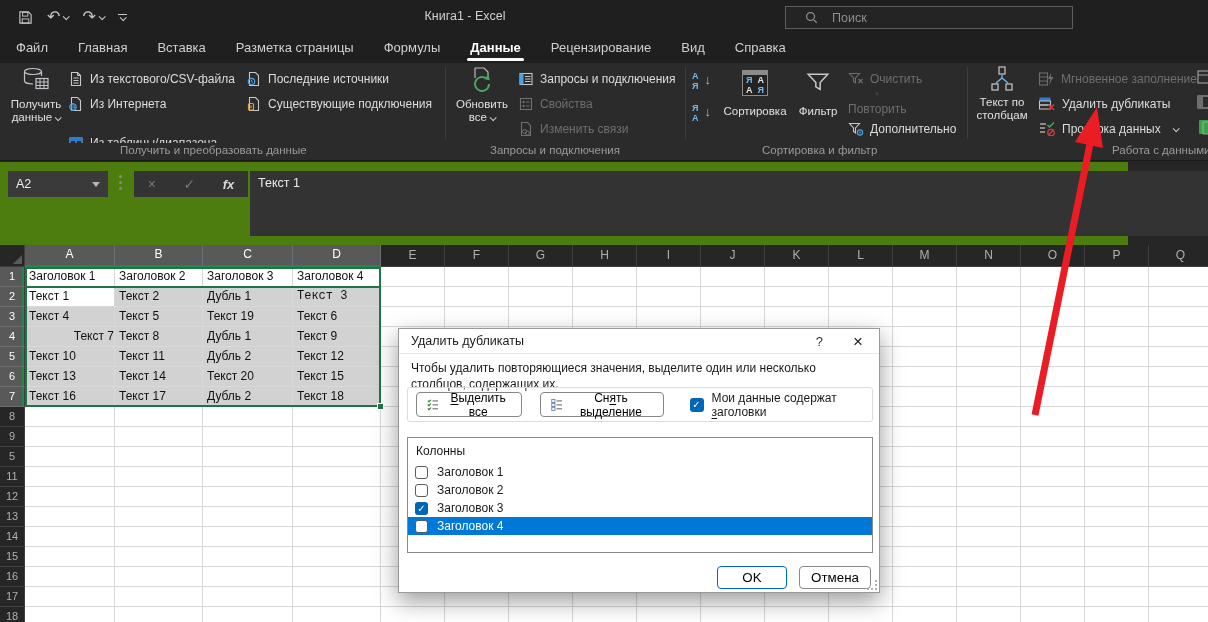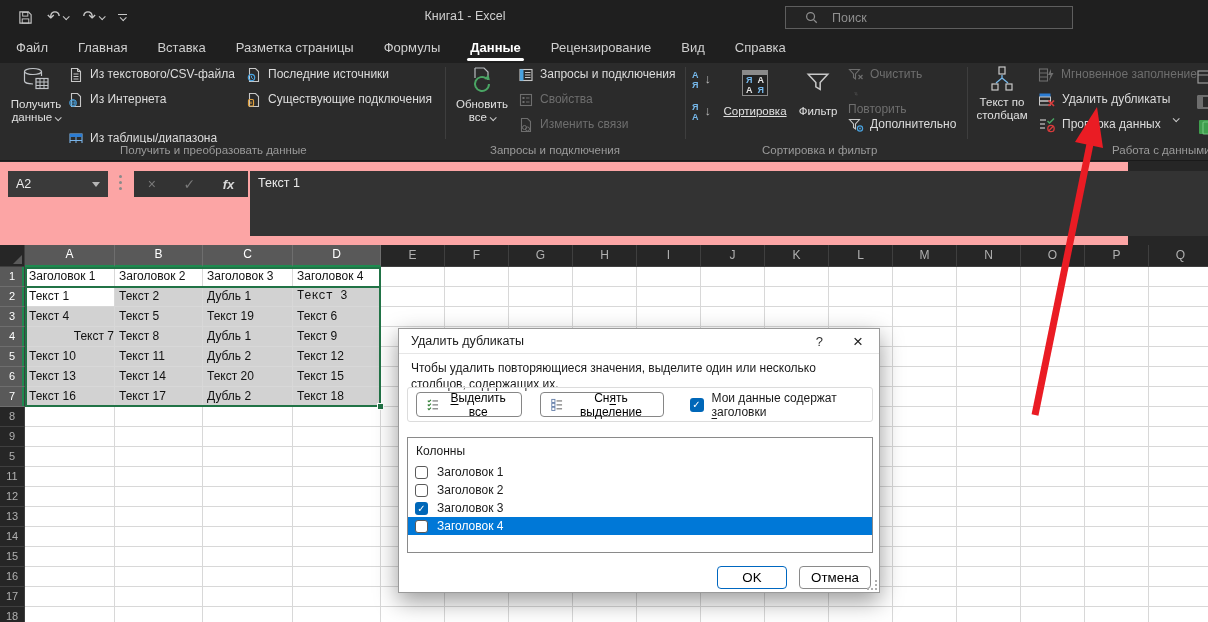--- a/index.html
+++ b/index.html
@@ -30,36 +30,36 @@
   .rtab.active { color:#ffffff; font-weight:bold; }
   .rtab.active::after { content:""; position:absolute; left:0; right:0; bottom:2px; height:3px; background:#fff; border-radius:2px; }
 
   
   .ribbon { position:absolute; left:0; top:63px; width:1208px; height:80px; background:#2b2b2b; }
   .grouplabels { position:absolute; left:0; top:143px; width:1208px; height:18px; background:#2b2b2b; border-bottom:1px solid #1a1a1a; }
   .glabel { position:absolute; top:1px; color:#9b9b9b; font-size:11.5px; white-space:nowrap; }
   .gsep { position:absolute; top:4px; height:72px; width:1px; background:#3e3e3e; }
   .bigbtn { position:absolute; top:2px; height:76px; display:flex; flex-direction:column; align-items:center; cursor:default; }
   .bigbtn .blabel { margin-top:3px; font-size:11.5px; line-height:13px; color:#e0e0e0; text-align:center; white-space:nowrap; }
-  .ritem { position:absolute; height:24px; display:flex; align-items:flex-start; gap:6px; white-space:nowrap; cursor:default; }
+  .ritem { position:absolute; height:24px; display:flex; align-items:center; gap:6px; white-space:nowrap; cursor:default; }
   .rlabel { font-size:12px; color:#dcdcdc; }
   .ritem.disabled .rlabel { color:#6e6e6e; }
   .sorticon { width:22px; height:22px; position:relative; font-weight:bold; }
   .sorticon .lt { position:absolute; left:2px; font-size:9px; color:#76b9ec; line-height:9px; }
   .sorticon .lt.t { top:2px; } .sorticon .lt.b { top:12px; }
   .sorticon .ar { position:absolute; right:1px; top:2px; font-size:13px; color:#b9b9b9; }
   .sortbig { width:26px; height:26px; border:1px solid #8a8a8a; position:relative; font-weight:bold; background:#222; }
   .sortbig .bar { position:absolute; left:0; right:0; top:0; height:4px; background:#8a8a8a; }
   .sortbig span { position:absolute; font-size:9px; line-height:9px; }
   .sortbig .tl { left:3px; top:5px; color:#76b9ec; } .sortbig .tr { right:3px; top:5px; color:#e6e6e6; }
   .sortbig .bl { left:3px; top:15px; color:#e6e6e6; } .sortbig .br { right:3px; top:15px; color:#76b9ec; }
   .stub { position:absolute; width:20px; height:16px; overflow:hidden; }
 
   
-  .fbar { position:absolute; left:0; top:162px; width:1128px; height:83px; background:#fca5a5; }
+  .fbar { position:absolute; left:0; top:162px; width:1128px; height:83px; background:#4d7c0f; }
   .namebox { position:absolute; left:8px; top:9px; width:100px; height:26px; background:#3a3a3a; color:#ececec; font-size:12.5px; display:flex; align-items:center; padding:0 8px; }
   .namebox .tri { margin-left:auto; width:0; height:0; border-left:4px solid transparent; border-right:4px solid transparent; border-top:5px solid #b5b5b5; }
   .fdots { position:absolute; left:119px; top:13px; display:flex; flex-direction:column; gap:3px; }
   .fdots i { width:3px; height:3px; border-radius:50%; background:#8a8a8a; }
   .fbuttons { position:absolute; left:134px; top:9px; width:114px; height:26px; background:#333333; display:flex; align-items:center; justify-content:space-around; }
   .fbuttons .fb { color:#7a7a7a; font-size:14px; }
   .fbuttons .fx { color:#d8d8d8; font-style:italic; font-weight:bold; font-size:13px; }
   .finput { position:absolute; left:250px; top:9px; width:958px; height:65px; background:#333333; color:#eaeaea; font-size:12.5px; padding:5px 8px; }
 
   
@@ -265,21 +265,21 @@
       </span>
   </div>
   <div class="bigbtn" style="left:722px; width:66px;">
     <div class="sortbig" style="margin-top:5px;">
         <i class="bar"></i>
         <span class="tl">Я</span>
         <span class="tr">А</span>
         <span class="bl">А</span>
         <span class="br">Я</span>
       </div>
-    <div class="blabel" style="margin-top:9px;text-decoration:underline;"><span>Сортировка</span></div>
+    <div class="blabel" style="margin-top:9px;"><span>Сортировка</span></div>
   </div>
   <div class="bigbtn" style="left:792px; width:52px;">
     <svg width="26" height="26" viewBox="0 0 24 24" style="margin-top:5px;">
         <path d="M3 4h18l-7 7.5V18l-4-2.5v-4z" fill="none" stroke="#c8c8c8" stroke-width="1.4"></path>
       </svg>
     <div class="blabel" style="margin-top:9px;"><span>Фильтр</span></div>
   </div>
   <div class="ritem disabled" style="left:848px; top:4px;">
     <svg width="16" height="16" viewBox="0 0 16 16">
         <path d="M1.5 2.5h10l-4 4.5v5l-2-1.5v-3.5z" fill="none" stroke="#6e6e6e" stroke-width="1.1"></path>

